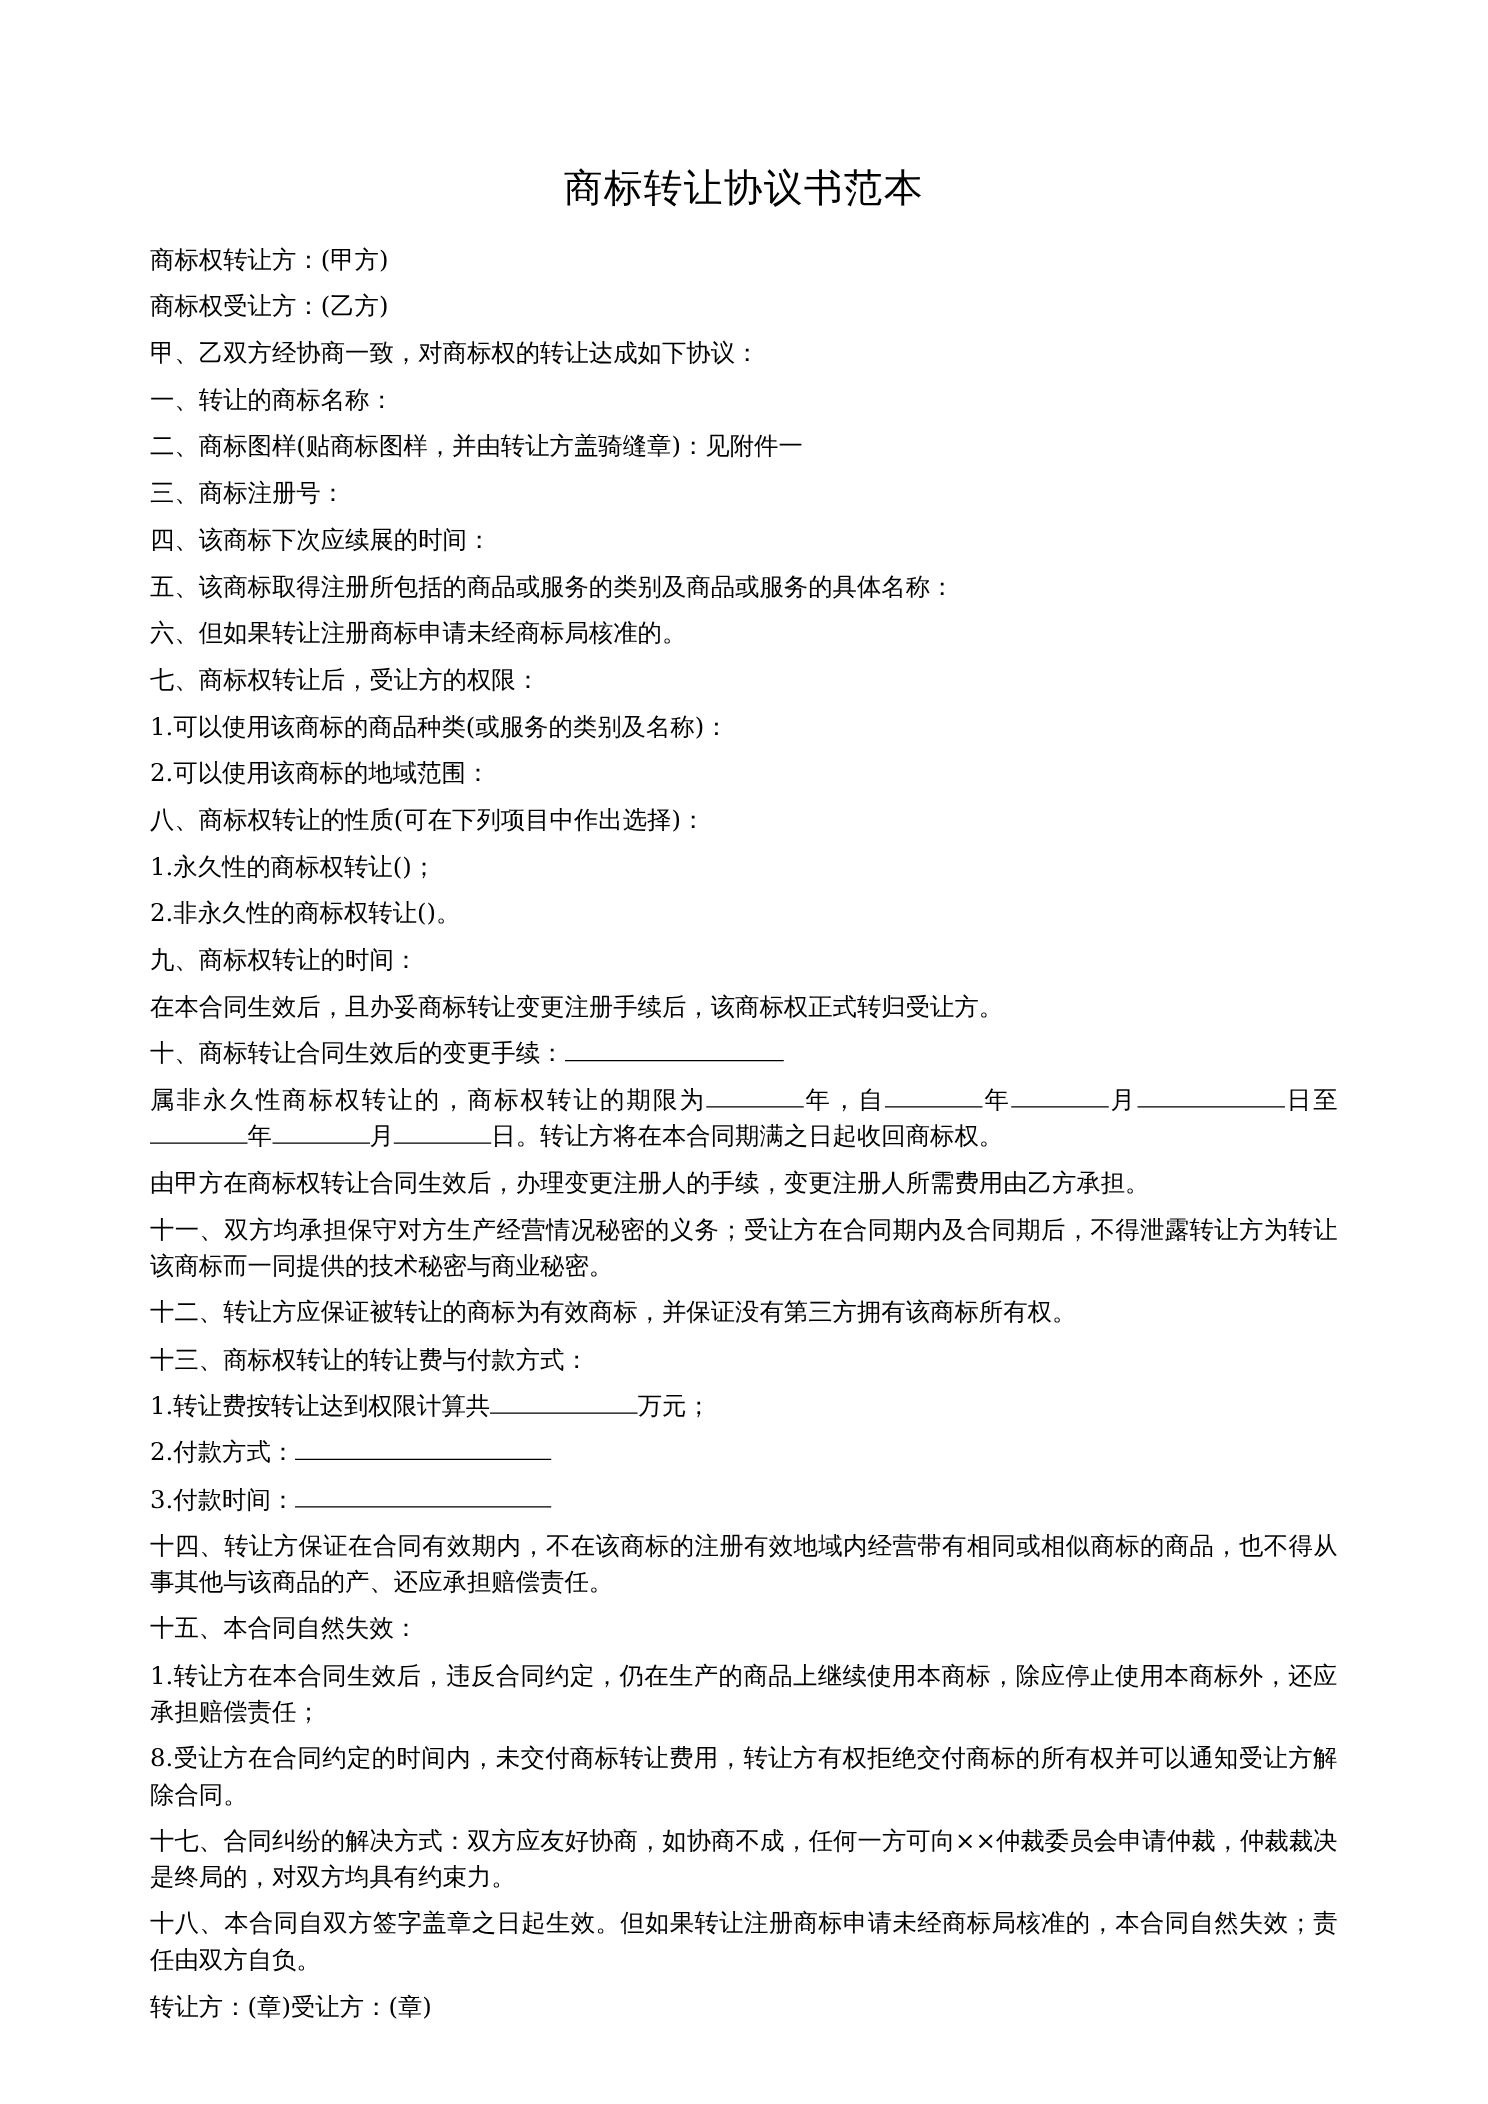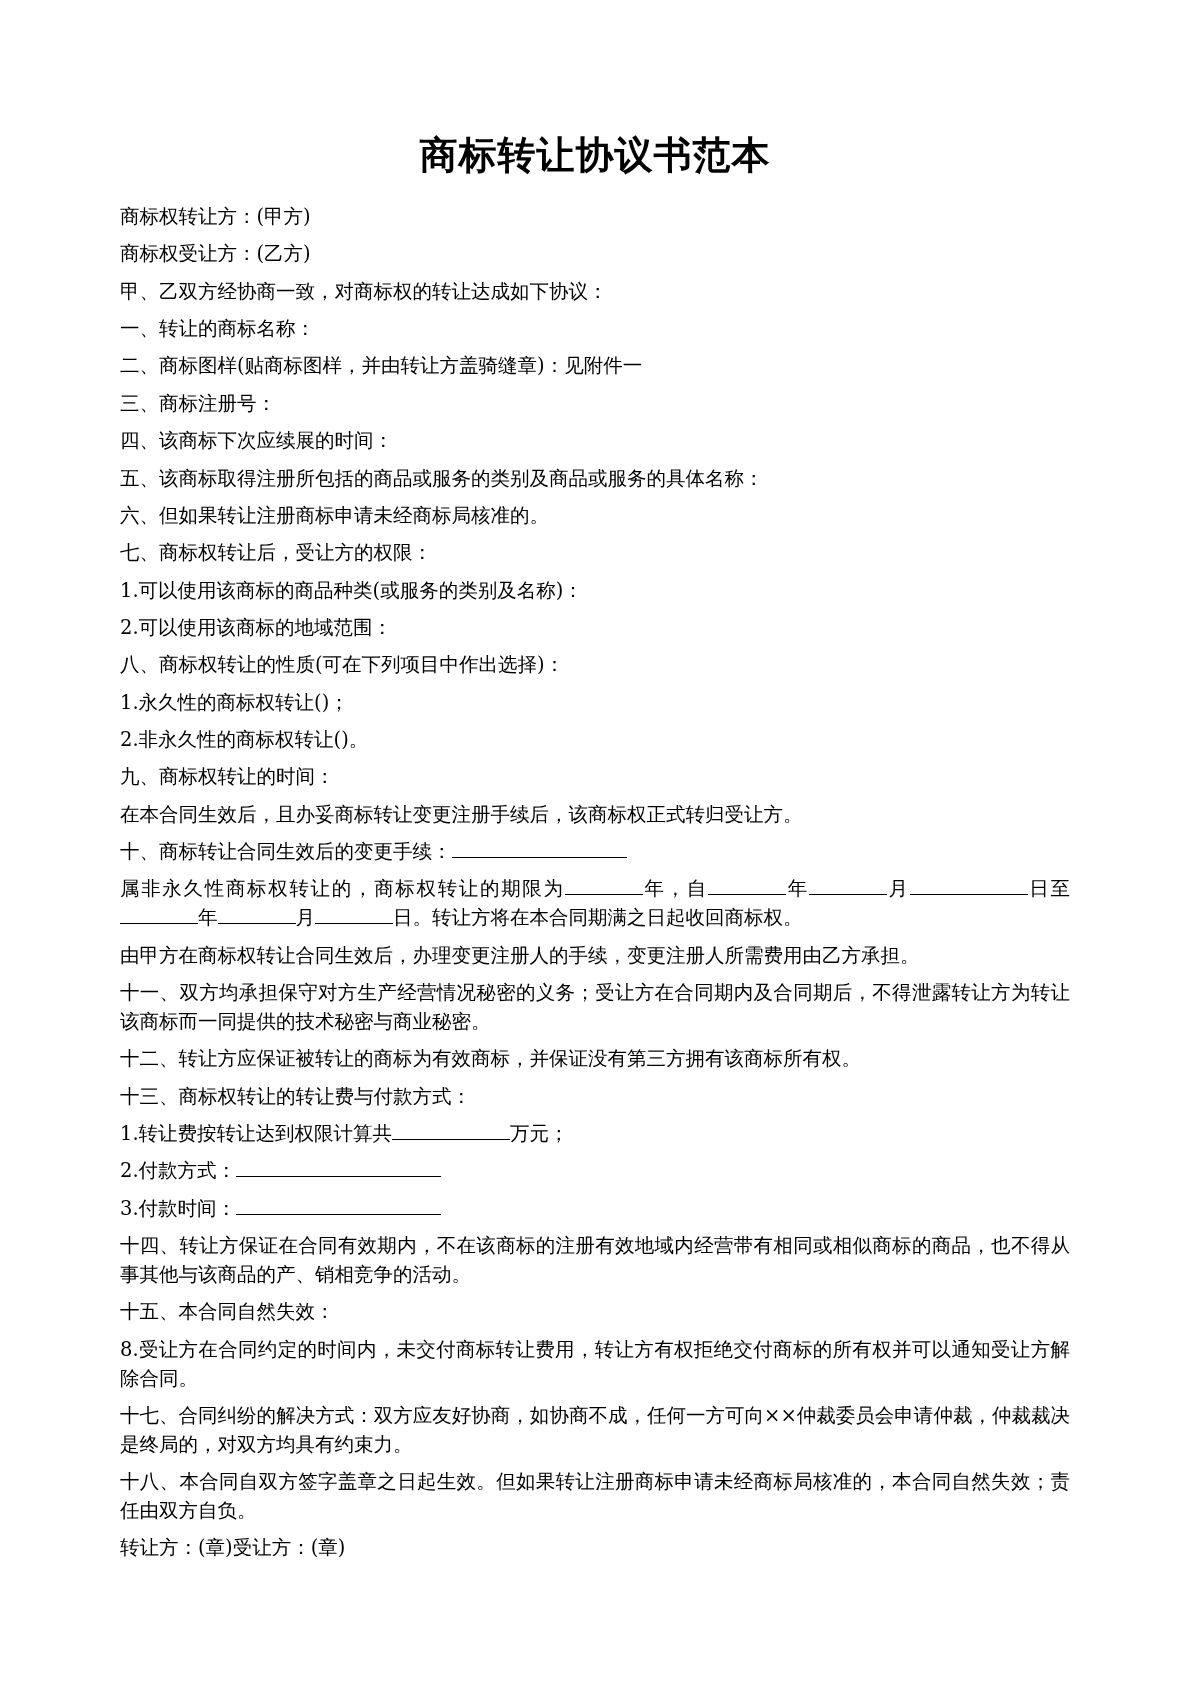--- a/index.html
+++ b/index.html
@@ -15,22 +15,22 @@
   }
   .page {
     width: 1190px;
     min-height: 1683px;
     box-sizing: border-box;
     padding: 130px 120px 60px 120px;
     background: #ffffff;
   }
   .doc-title {
     text-align: center;
-    font-size: 38px;
-    font-weight: bold;
+    font-size: 31px;
+    font-weight: normal;
     letter-spacing: 1px;
     margin: 0 0 22px 0;
     font-family: "DejaVu Sans", "Liberation Sans", sans-serif;
   }
   .body-text p {
     margin: 0 0 8.5px 0;
     font-size: 19.5px;
     line-height: 1.48;
     text-align: justify;
     font-family: "DejaVu Serif", "Liberation Serif", serif;
@@ -88,22 +88,23 @@
     <p>
       <span>1.转让费按转让达到权限计算共</span><span class="blank b-md"></span><span>万元；</span>
     </p>
     <p>
       <span>2.付款方式：</span><span class="blank b-xl"></span>
     </p>
     <p>
       <span>3.付款时间：</span><span class="blank b-xl"></span>
     </p>
 
-    <p>十四、转让方保证在合同有效期内，不在该商标的注册有效地域内经营带有相同或相似商标的商品，也不得从事其他与该商品的产、销相竞争的活动。</p>
+    <p>十四、转让方保证在合同有效期内，不在该商标的注册有效地域内经营带有相同或相似商标的商品，也不得从事其他与该商品的产、还应承担赔偿责任。</p>
     <p>十五、本合同自然失效：</p>
+    <p>1.转让方在本合同生效后，违反合同约定，仍在生产的商品上继续使用本商标，除应停止使用本商标外，还应承担赔偿责任；</p>
     <p>8.受让方在合同约定的时间内，未交付商标转让费用，转让方有权拒绝交付商标的所有权并可以通知受让方解除合同。</p>
 
 
     <p>十七、合同纠纷的解决方式：双方应友好协商，如协商不成，任何一方可向××仲裁委员会申请仲裁，仲裁裁决是终局的，对双方均具有约束力。</p>
     <p>十八、本合同自双方签字盖章之日起生效。但如果转让注册商标申请未经商标局核准的，本合同自然失效；责任由双方自负。</p>
     <p>转让方：(章)受让方：(章)</p>
 
   </div>
 </div>
 

